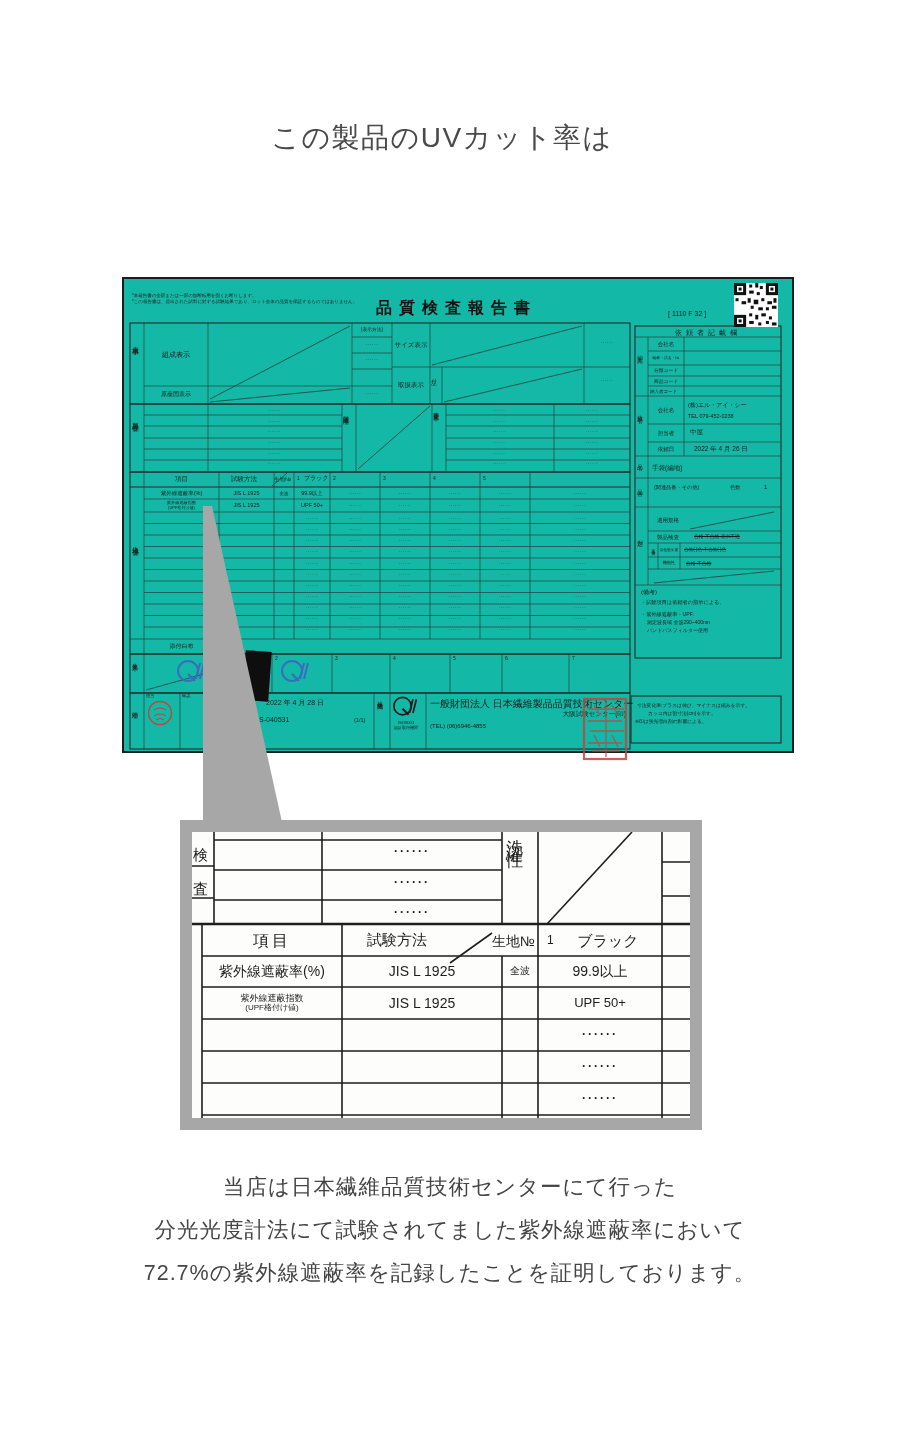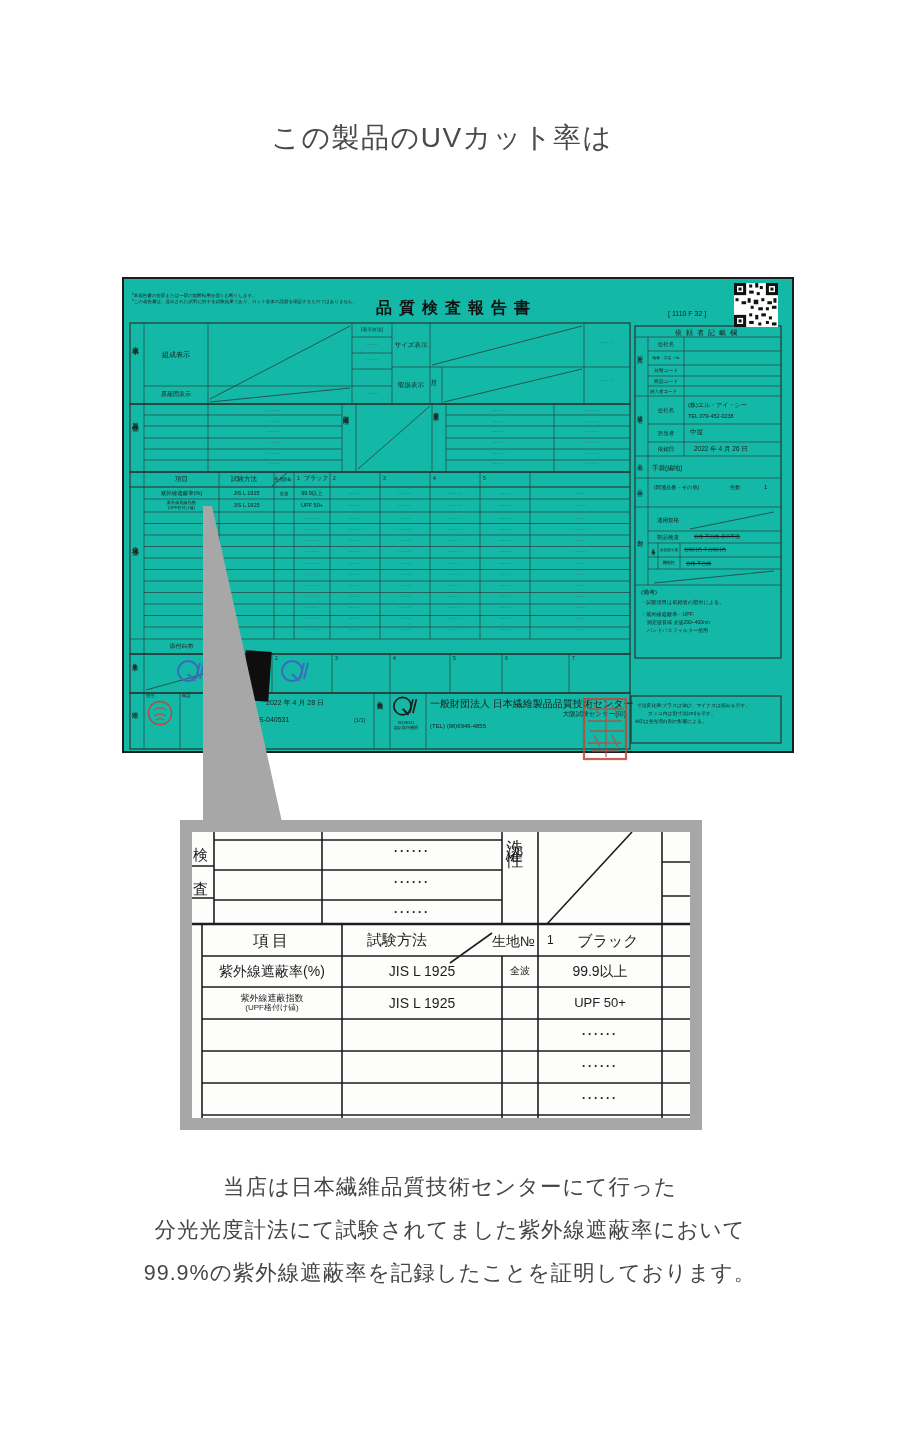--- a/index.html
+++ b/index.html
@@ -396,14 +396,14 @@
 
   <span class="t c" style="left:346px;width:124px;top:196px;font-size:12px;letter-spacing:2px;font-weight:bold;">······</span>
   <span class="t c" style="left:346px;width:124px;top:228px;font-size:12px;letter-spacing:2px;font-weight:bold;">······</span>
   <span class="t c" style="left:346px;width:124px;top:260px;font-size:12px;letter-spacing:2px;font-weight:bold;">······</span>
   <span class="t c" style="left:346px;width:124px;top:288px;font-size:12px;letter-spacing:2px;font-weight:bold;">······</span>
 </div>
 
 <div id="footer">
   <div>当店は日本繊維品質技術センターにて行った</div>
   <div>分光光度計法にて試験されてました紫外線遮蔽率において</div>
-  <div>99.9%の紫外線遮蔽率を記録したことを証明しております。</div>
+  <div>72.7%の紫外線遮蔽率を記録したことを証明しております。</div>
 </div>
 
 </body></html>

